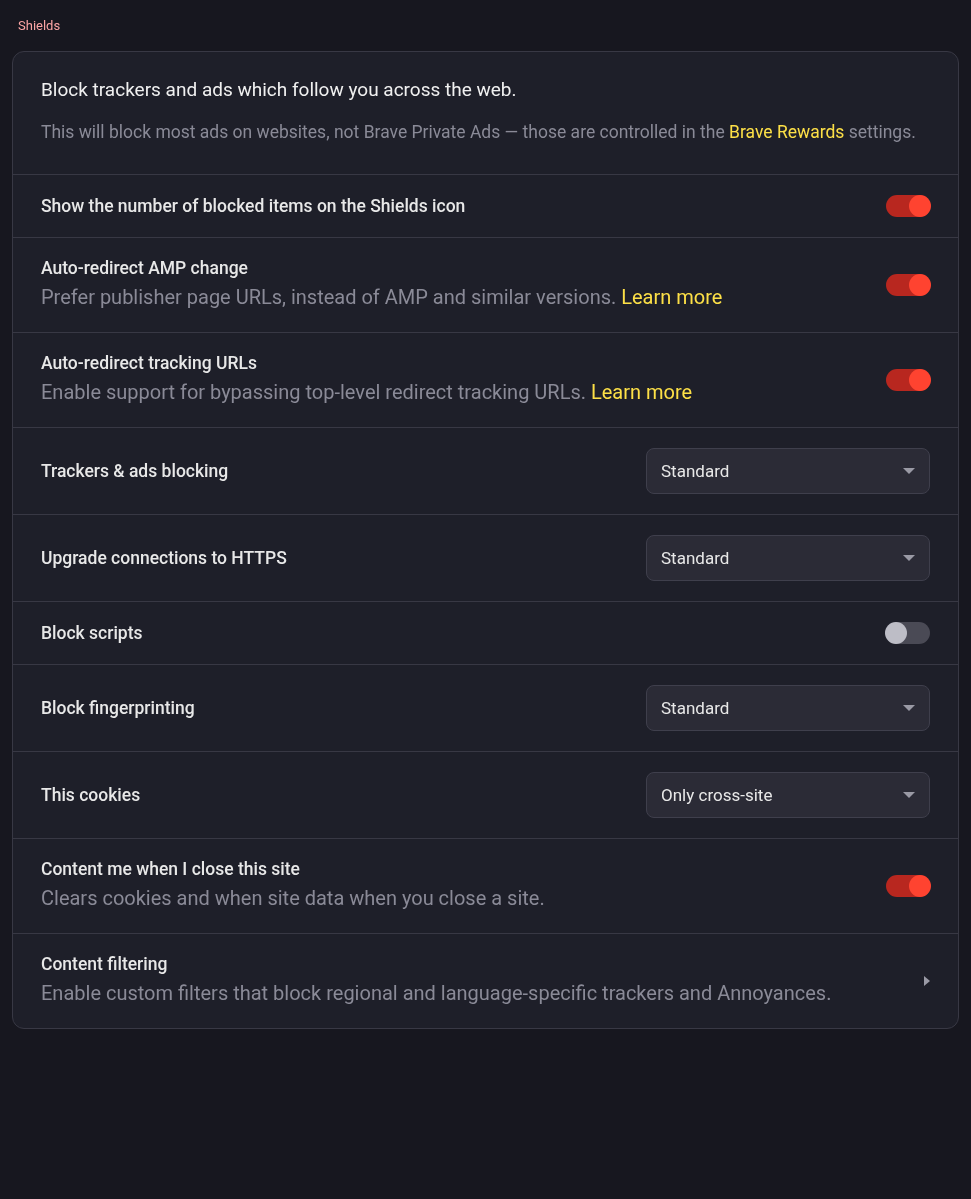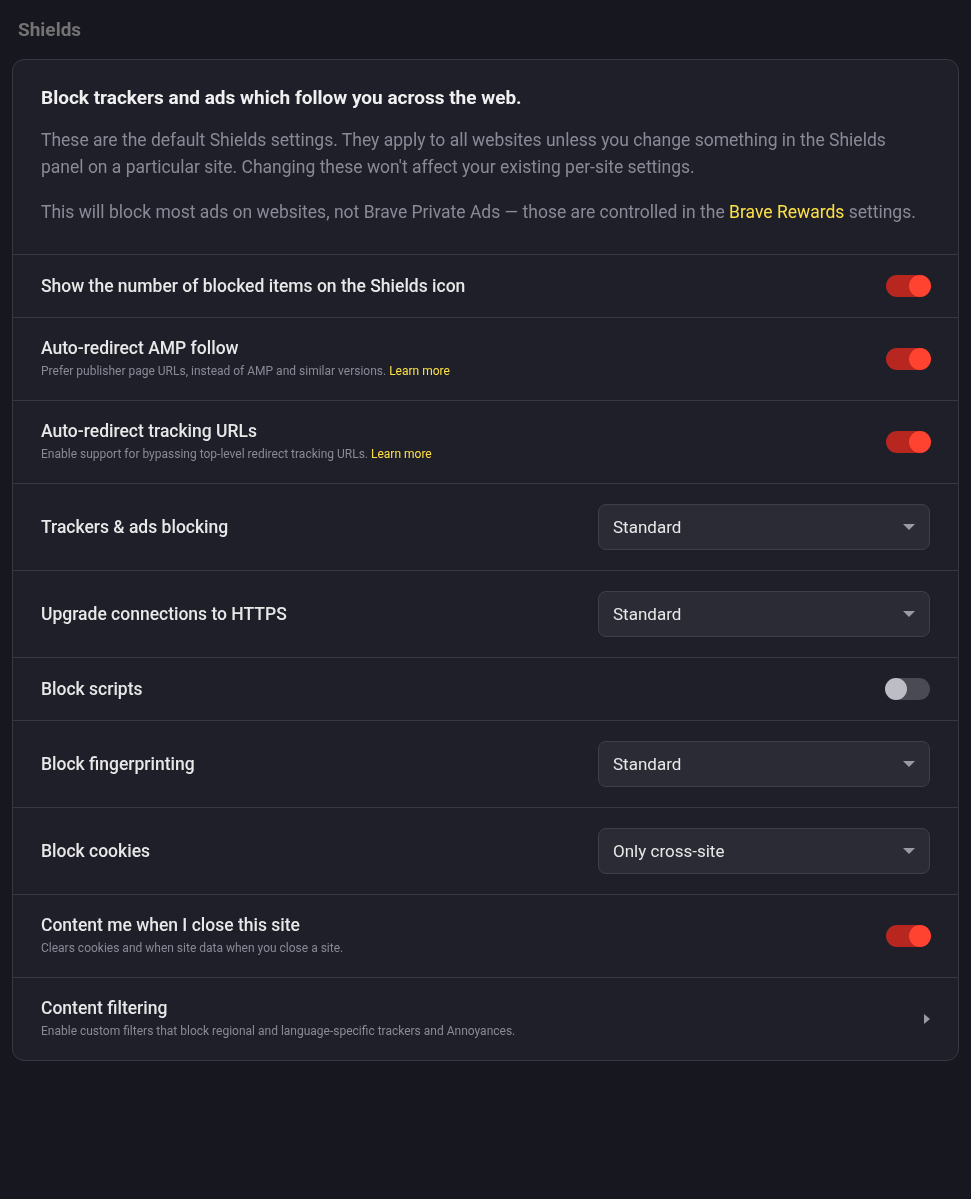--- a/index.html
+++ b/index.html
@@ -5,38 +5,38 @@
     * { box-sizing: border-box; margin: 0; padding: 0; }
     body {
       background: #17171f;
       color: #e8e8e8;
       font-family: -apple-system, BlinkMacSystemFont, "Segoe UI", Roboto, sans-serif;
       width: 971px;
       padding: 10px 12px 12px 12px;
       font-size: 17px;
     }
     .page-title {
-      font-size: 19px;
-      font-weight: 700;
-      color: #737373;
+      font-size: 13px;
+      font-weight: 400;
+      color: #fca5a5;
       padding: 8px 6px 18px 6px;
     }
     .card {
       background: #1e1f29;
       border: 1px solid #383844;
       border-radius: 12px;
       overflow: hidden;
     }
     .intro {
       padding: 26px 28px 28px 28px;
       border-bottom: 1px solid #383844;
     }
     .intro-heading {
       font-size: 19px;
-      font-weight: 700;
+      font-weight: 400;
       color: #f0f0f0;
       margin-bottom: 18px;
     }
     .intro-desc, .intro-desc2 {
       font-size: 17.5px;
       color: #8a8a97;
       line-height: 1.55;
     }
     .intro-desc { margin-bottom: 18px; }
     .link { color: #fde047; text-decoration: none; }
@@ -48,21 +48,21 @@
       gap: 4px;
     }
     .row:last-child { border-bottom: none; }
     .row-text { flex: 1; min-width: 0; }
     .row-label {
       font-size: 17.5px;
       color: #e8e8e8;
       font-weight: 500;
     }
     .row-sub {
-      font-size: 12px;
+      font-size: 20px;
       color: #8a8a97;
       margin-top: 4px;
       line-height: 1.5;
     }
     .toggle {
       position: relative;
       width: 44px;
       height: 22px;
       border-radius: 11px;
       flex-shrink: 0;
@@ -79,21 +79,21 @@
     }
     .toggle.on .knob { right: -1px; background: #ff4330; }
     .toggle.off .knob { left: -1px; background: #bdbdc6; }
     .select {
       background: #2b2b36;
       border: 1px solid #3f3f4c;
       border-radius: 8px;
       padding: 12px 44px 12px 14px;
       color: #e8e8e8;
       font-size: 17px;
-      width: 332px;
+      width: 284px;
       position: relative;
       cursor: pointer;
       flex-shrink: 0;
     }
     .select .caret {
       position: absolute;
       right: 14px;
       top: 50%;
       transform: translateY(-50%);
       width: 0; height: 0;
@@ -112,38 +112,37 @@
   </style>
 </head>
 <body>
 
 <div class="page-title">Shields</div>
 
 <div class="card">
 
   <div class="intro">
     <div class="intro-heading">Block trackers and ads which follow you across the web.</div>
-    <div class="intro-desc">These are the default Shields settings. They apply to all websites unless you change something in the Shields panel on a particular site. Changing these won't affect your existing per-site settings.</div>
     <div class="intro-desc2">
       <span>This will block most ads on websites, not Brave Private Ads — those are controlled in the </span><a class="link" href="#">Brave Rewards</a><span> settings.</span>
     </div>
   </div>
 
   <div class="row">
     <div class="row-text">
       <div class="row-label">Show the number of blocked items on the Shields icon</div>
     </div>
     <div class="toggle on">
         <div class="knob"></div>
       </div>
   </div>
 
   <div class="row">
     <div class="row-text">
-      <div class="row-label">Auto-redirect AMP follow</div>
+      <div class="row-label">Auto-redirect AMP change</div>
       <div class="row-sub">
         <span>Prefer publisher page URLs, instead of AMP and similar versions. </span><a class="link" href="#">Learn more</a>
       </div>
     </div>
     <div class="toggle on">
         <div class="knob"></div>
       </div>
   </div>
 
   <div class="row">
@@ -193,21 +192,21 @@
       <div class="row-label">Block fingerprinting</div>
     </div>
     <div class="select">
       <span>Standard</span>
       <span class="caret"></span>
     </div>
   </div>
 
   <div class="row">
     <div class="row-text">
-      <div class="row-label">Block cookies</div>
+      <div class="row-label">This cookies</div>
     </div>
     <div class="select">
       <span>Only cross-site</span>
       <span class="caret"></span>
     </div>
   </div>
 
   <div class="row">
     <div class="row-text">
       <div class="row-label">Content me when I close this site</div>

